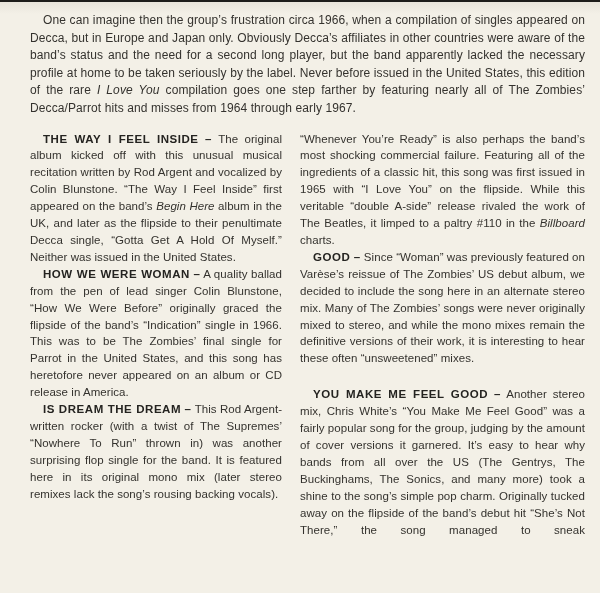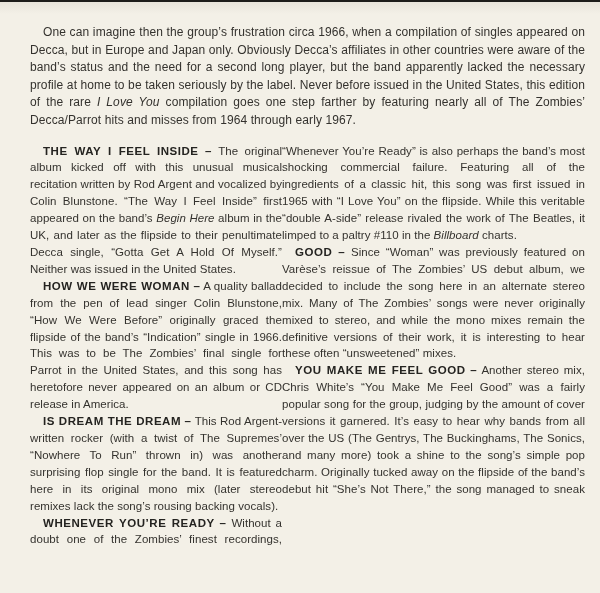--- a/index.html
+++ b/index.html
@@ -9,21 +9,21 @@
   }
   .page {
     position: relative;
     width: 600px;
     height: 593px;
     box-sizing: border-box;
     background: var(--paper, #f3f0e7);
     background-image: linear-gradient(to bottom, rgba(150,140,128,0.14), rgba(150,140,128,0) 14px);
     color: var(--text, #34322e);
     font-family: "Liberation Sans", "DejaVu Sans", sans-serif;
-    padding: 24px 15px 0 30px;
+    padding: 12px 15px 0 30px;
     overflow: hidden;
   }
   .top-rule {
     position: absolute;
     top: 0; left: 0; right: 0;
     height: 2px;
     background: var(--top-edge, #1d1c1a);
   }
   p {
     margin: 0;
@@ -31,40 +31,41 @@
     text-indent: 13px;
   }
   .intro {
     font-size: 12px;
     line-height: 17.6px;
     letter-spacing: 0.1px;
     margin-bottom: 13px;
   }
   .cols {
     display: flex;
-    gap: 0;
+    gap: 18px;
     justify-content: center;
   }
   .col { box-sizing: border-box; }
   .col-left  { width: 252px; flex: 0 0 252px; }
   .col-right { flex: 1 1 auto; }
   .col p {
     font-size: 11.5px;
     line-height: 16.9px;
     letter-spacing: 0.05px;
   }
   .h {
     font-weight: bold;
     letter-spacing: 0.55px;
     color: var(--heading, #242320);
   }
   .it { font-style: italic; }
   .noindent { text-indent: 0; }
   .justify-last {
     text-align-last: justify;
+    margin-top: 19px;
     -moz-text-align-last: justify;
   }
 </style>
 </head>
 <body>
 
 <div class="page">
   <div class="top-rule"></div>
 
   <p class="intro"><span>One can imagine then the group’s frustration circa 1966, when a compilation of singles appeared on Decca, but in Europe and Japan only. Obviously Decca’s affiliates in other countries were aware of the band’s status and the need for a second long player, but the band apparently lacked the necessary profile at home to be taken seriously by the label. Never before issued in the United States, this edition of the rare </span><span class="it">I Love You</span><span> compilation goes one step farther by featuring nearly all of The Zombies’ Decca/Parrot hits and misses from 1964 through early 1967.</span></p>
@@ -78,23 +79,20 @@
         <span>The original album kicked off with this unusual musical recitation written by Rod Argent and vocalized by Colin Blunstone. “The Way I Feel Inside” first appeared on the band’s </span><span class="it">Begin Here</span><span> album in the UK, and later as the flipside to their penultimate Decca single, “Gotta Get A Hold Of Myself.” Neither was issued in the United States.</span></p>
 
       <p class="sec"><b class="h">HOW WE WERE WOMAN</b>
         <b class="h">–</b>
         <span>A quality ballad from the pen of lead singer Colin Blunstone, “How We Were Before” originally graced the flipside of the band’s “Indication” single in 1966. This was to be The Zombies’ final single for Parrot in the United States, and this song has heretofore never appeared on an album or CD release in America.</span></p>
 
       <p class="sec"><b class="h">IS DREAM THE DREAM</b>
         <b class="h">–</b>
         <span>This Rod Argent-written rocker (with a twist of The Supremes’ “Nowhere To Run” thrown in) was another surprising flop single for the band. It is featured here in its original mono mix (later stereo remixes lack the song’s rousing backing vocals).</span></p>
 
-      <p class="sec justify-last"><b class="h">WHENEVER YOU’RE READY</b>
-        <b class="h">–</b>
-        <span>Without a doubt one of the Zombies’ finest recordings,</span></p>
 
     </div>
 
     <div class="col col-right">
 
       <p class="noindent"><span>“Whenever You’re Ready” is also perhaps the band’s most shocking commercial failure. Featuring all of the ingredients of a classic hit, this song was first issued in 1965 with “I Love You” on the flipside. While this veritable “double A-side” release rivaled the work of The Beatles, it limped to a paltry #110 in the </span><span class="it">Billboard</span><span> charts.</span></p>
 
       <p class="sec"><b class="h">GOOD</b>
         <b class="h">–</b>
         <span>Since “Woman” was previously featured on Varèse’s reissue of The Zombies’ US debut album, we decided to include the song here in an alternate stereo mix. Many of The Zombies’ songs were never originally mixed to stereo, and while the mono mixes remain the definitive versions of their work, it is interesting to hear these often “unsweetened” mixes.</span></p>

